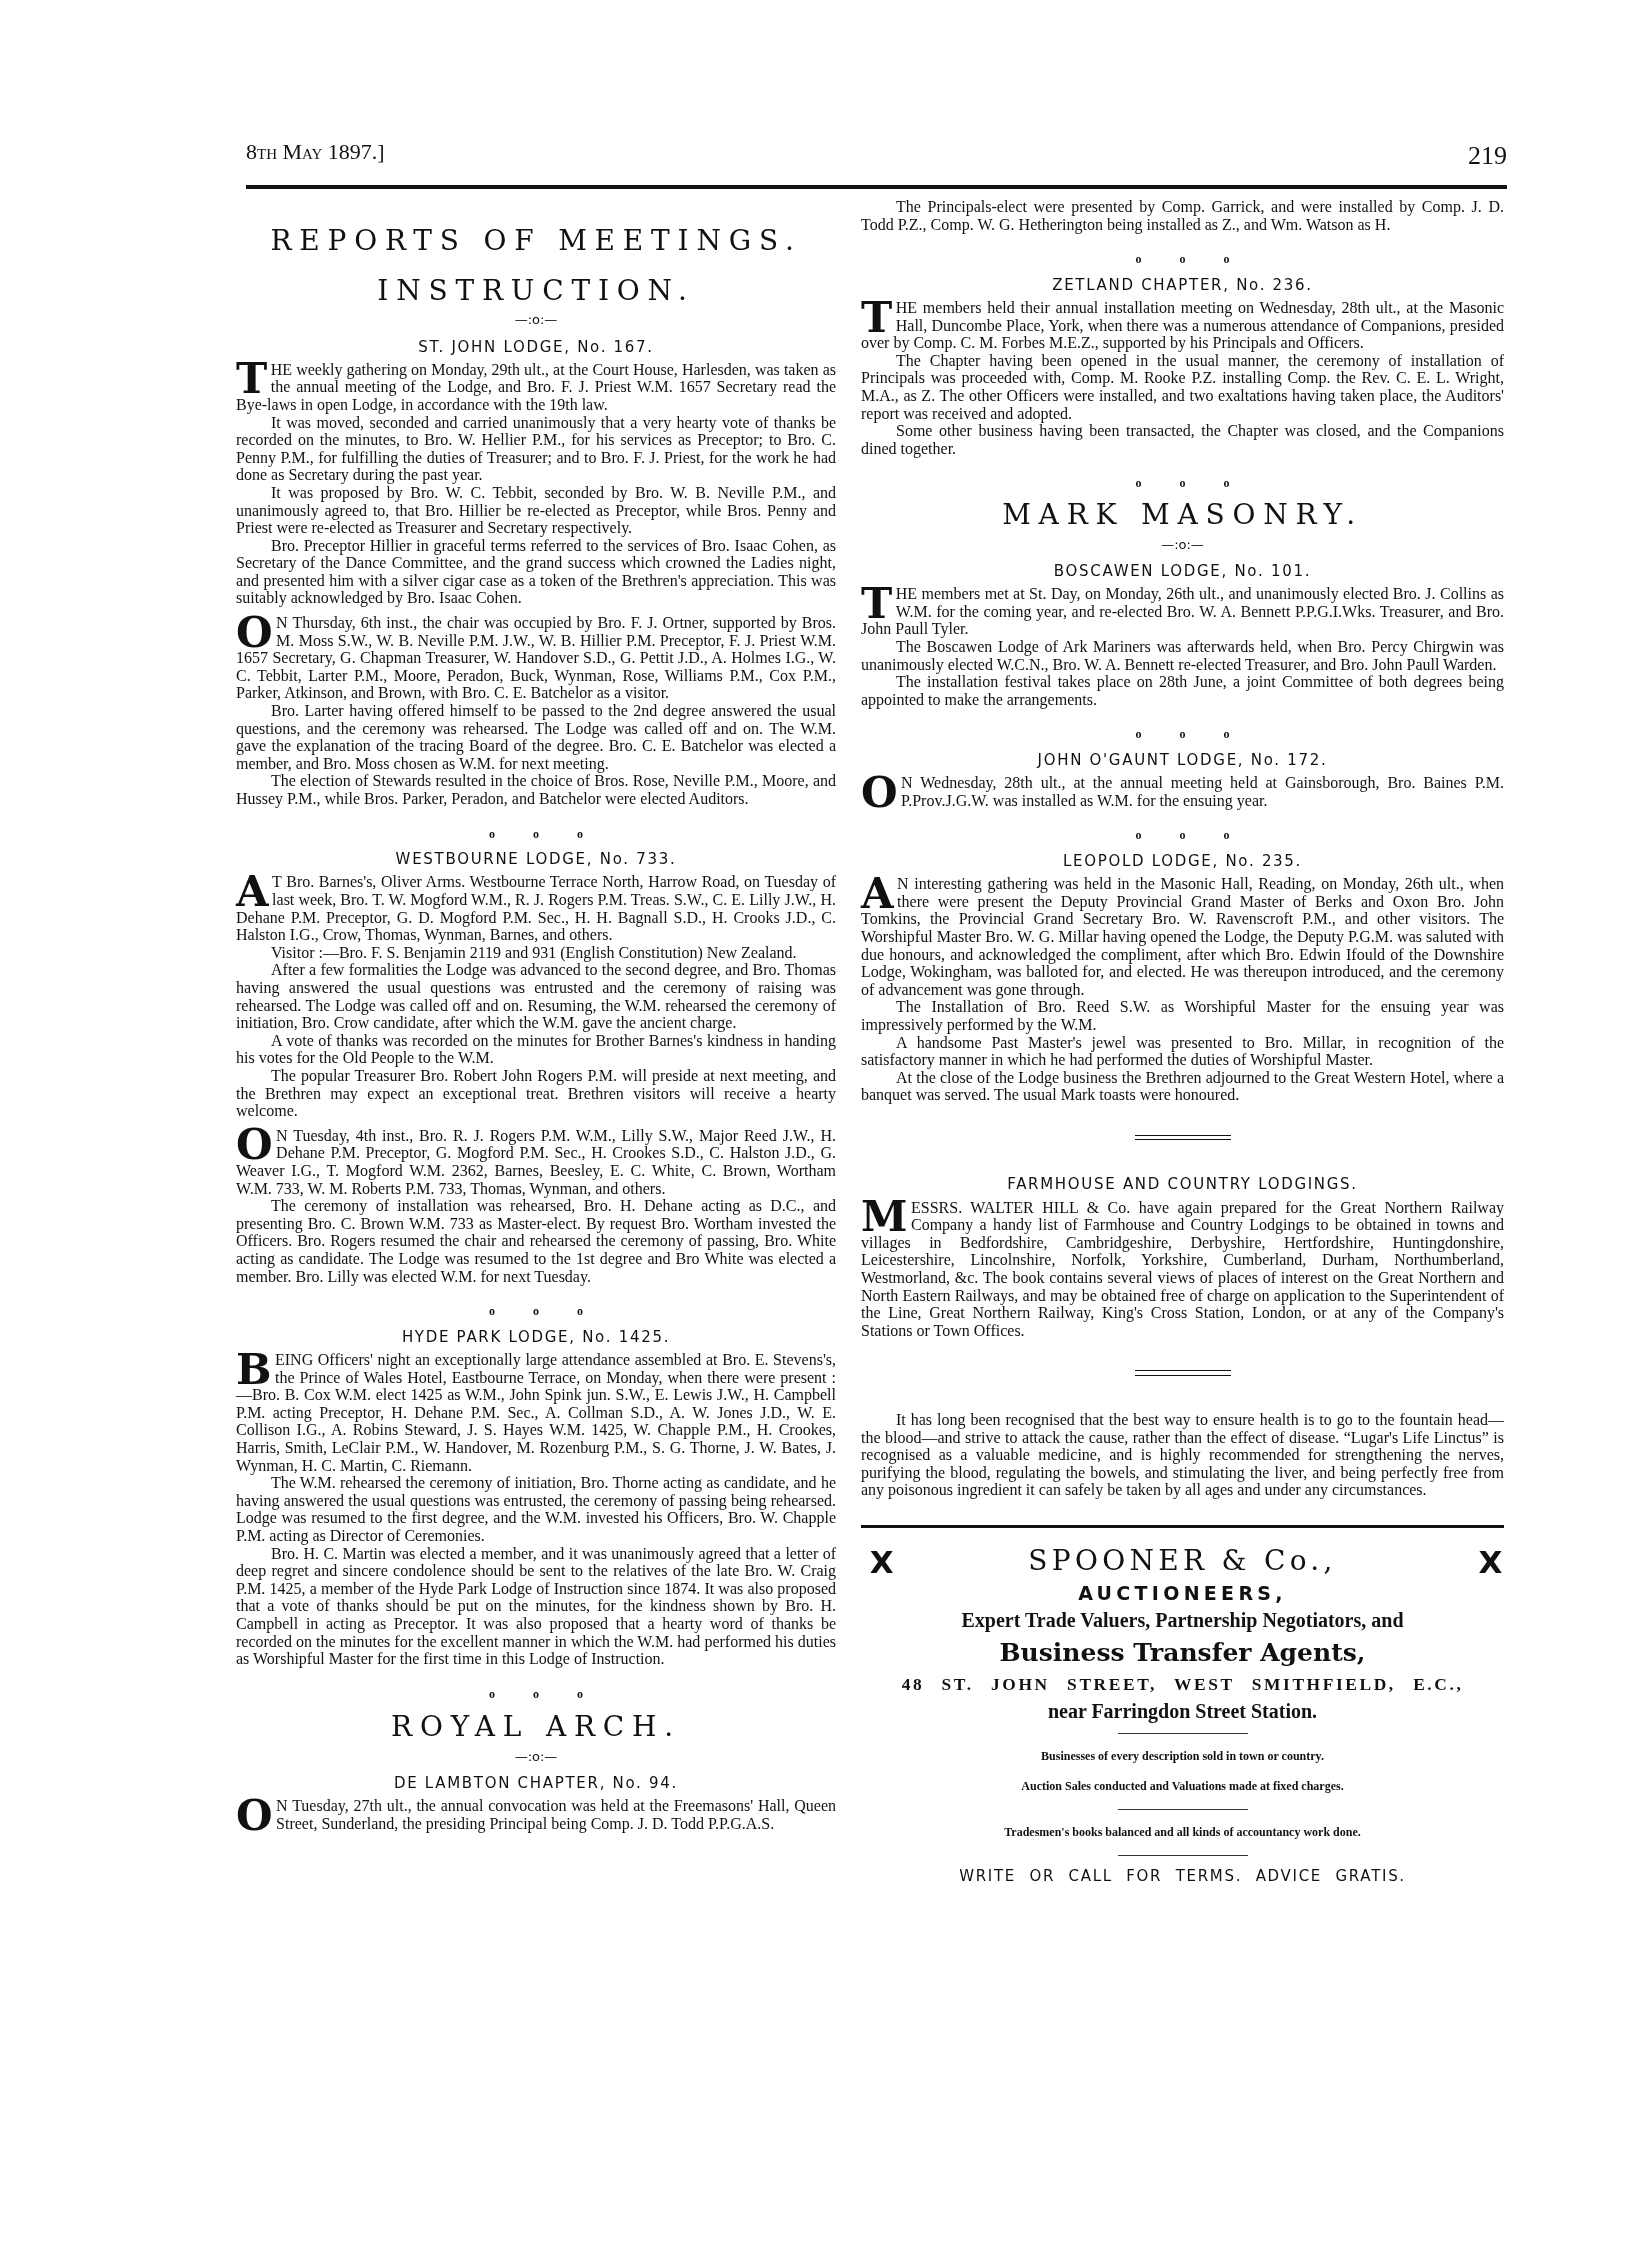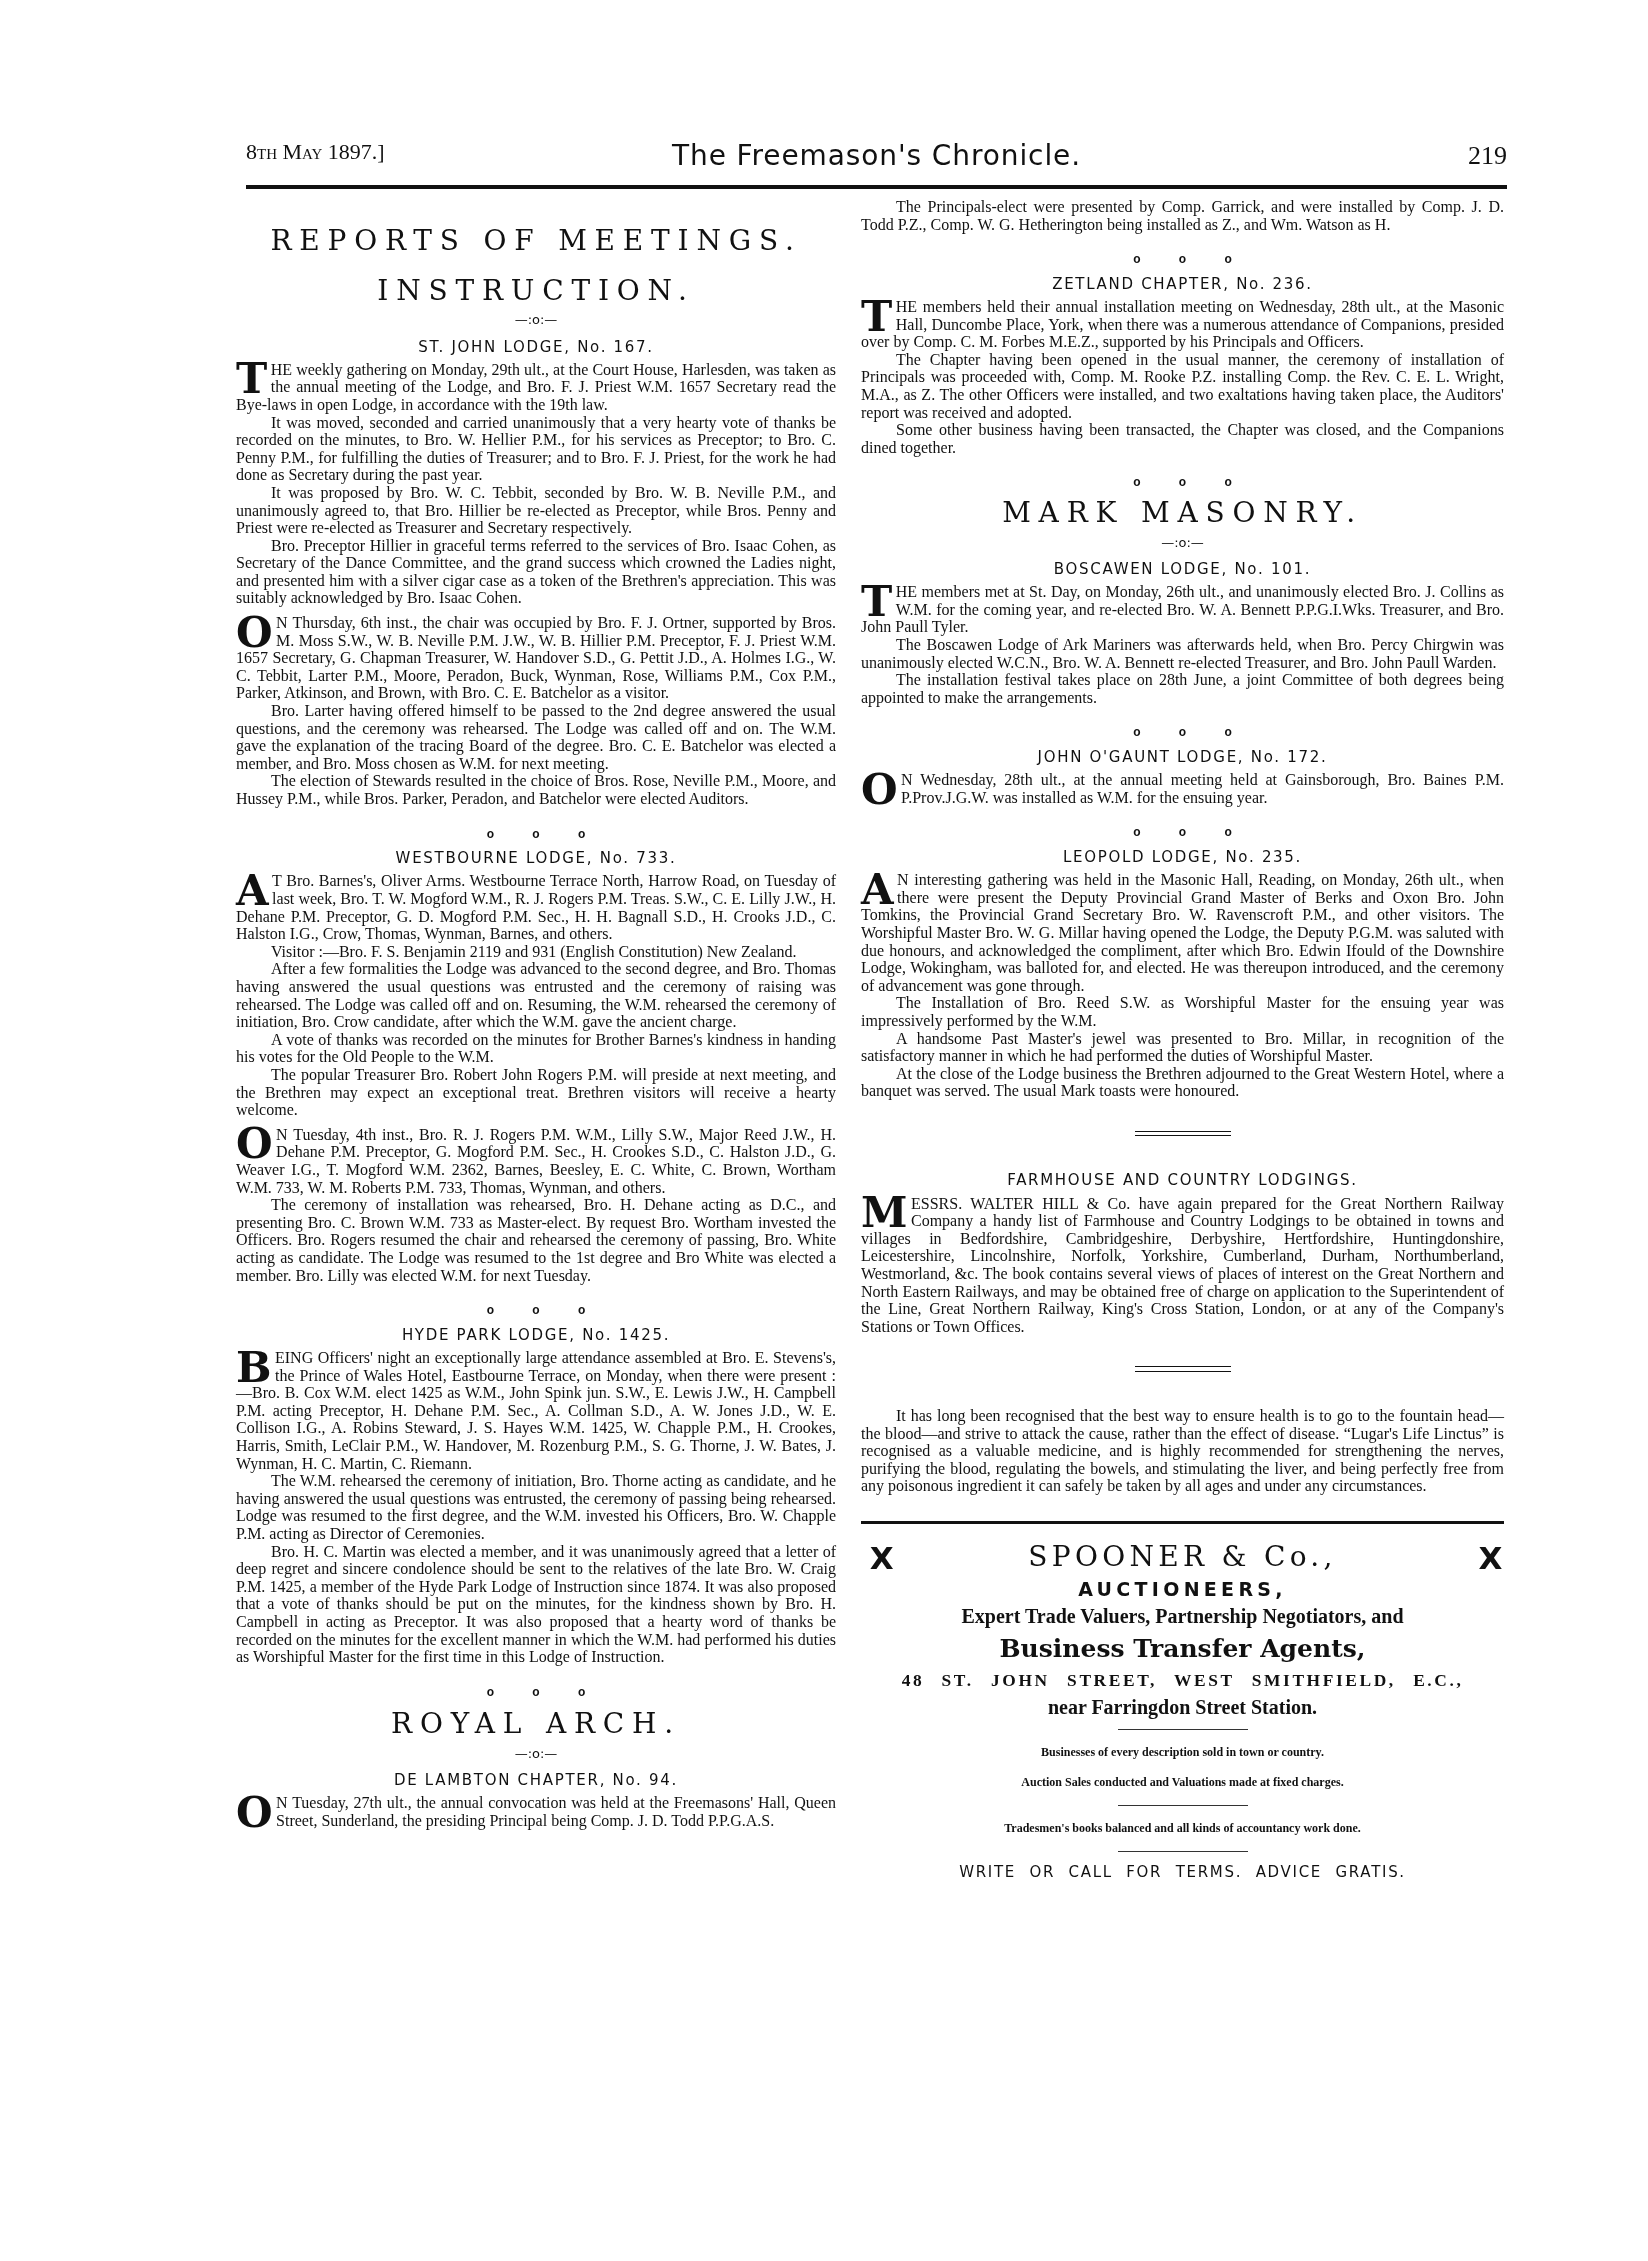--- a/index.html
+++ b/index.html
@@ -9,21 +9,21 @@
   .masthead .title { position:absolute; left:0; right:0; top:0; text-align:center; font-family:"DejaVu Sans", sans-serif; font-size:28px; letter-spacing:0.9px; }
   .masthead .pageno { position:absolute; right:0; top:1.7px; font-family:"Liberation Serif", serif; font-size:26px; }
   .rule-head { position:absolute; left:246px; top:185px; width:1261px; height:3.5px; background:#111; }
   .col { position:absolute; top:198px; }
   .col.left { left:236px; width:600px; }
   .col.right { left:861px; width:643px; }
   .section-title { text-align:center; font-family:"DejaVu Serif", serif; font-size:28px; letter-spacing:7.8px; margin:26px 0 3.5px; font-weight:normal; }
   .section-title.sub { margin-top:17px; }
   .divider-mark { text-align:center; font-family:"DejaVu Sans", sans-serif; font-size:13px; margin:5.2px 0 10.4px; }
   .lodge-head { text-align:center; font-family:"DejaVu Sans", sans-serif; font-size:15px; letter-spacing:1.7px; margin:8.7px 0 5.2px; }
-  .ooo { text-align:center; font-family:Liberation Sans, sans-serif; font-size:12px; font-weight:bold; word-spacing:35px; margin:19px 0 7px; }
+  .ooo { text-align:center; font-family:Liberation Serif, serif; font-size:12px; font-weight:bold; word-spacing:35px; margin:19px 0 7px; }
   p { margin:0; font-family:"Liberation Serif", serif; font-size:16px; line-height:17.6px; text-align:justify; text-indent:35px; }
   p.lead { text-indent:0; }
   .dropcap { float:left; font-family:"DejaVu Serif", serif; font-size:42px; line-height:33px; margin:1.7px 3.5px 0 0; font-weight:bold; }
   .short-rule { width:96px; height:3.5px; border-top:1.7px solid #111; border-bottom:0.9px solid #111; margin:31px auto 35px; }
   .thin-rule { width:130px; border-top:0.9px solid #333; margin:10.4px auto; }
   .long-rule { width:100%; height:3.5px; background:#111; margin:26px 0 15.6px; }
   .ad { text-align:center; position:relative; }
   .ad .x { position:absolute; top:0; font-family:"DejaVu Sans", sans-serif; font-weight:bold; font-size:31px; }
   .ad .x.l { left:8.7px; } .ad .x.r { right:1.7px; }
   .ad .firm { font-family:"DejaVu Serif", serif; font-size:28px; letter-spacing:4.3px; }
@@ -32,21 +32,20 @@
   .ad .big { font-family:"DejaVu Serif", serif; font-weight:bold; font-size:25px; margin-top:5.2px; }
   .ad .addr { font-family:"Liberation Serif", serif; font-weight:bold; font-size:17.4px; letter-spacing:2.6px; word-spacing:10.4px; margin-top:7px; }
   .ad .small { font-family:"Liberation Serif", serif; font-size:12px; margin:15px 0;font-weight:bold; }
   .ad .terms { font-family:"DejaVu Sans", sans-serif; font-size:15px; letter-spacing:1.7px; word-spacing:7px; margin-top:8.7px; }
 </style>
 </head>
 <body>
 
 <div class="masthead">
   <span class="date">8th May 1897.]</span>
-  <div class="title">The Freemason's Chronicle.</div>
   <span class="pageno">219</span>
 </div>
 <div class="rule-head"></div>
 
 <div class="col left">
   <h1 class="section-title">REPORTS OF MEETINGS.</h1>
   <h2 class="section-title sub">INSTRUCTION.</h2>
   <div class="divider-mark">—:o:—</div>
 
   <div>

